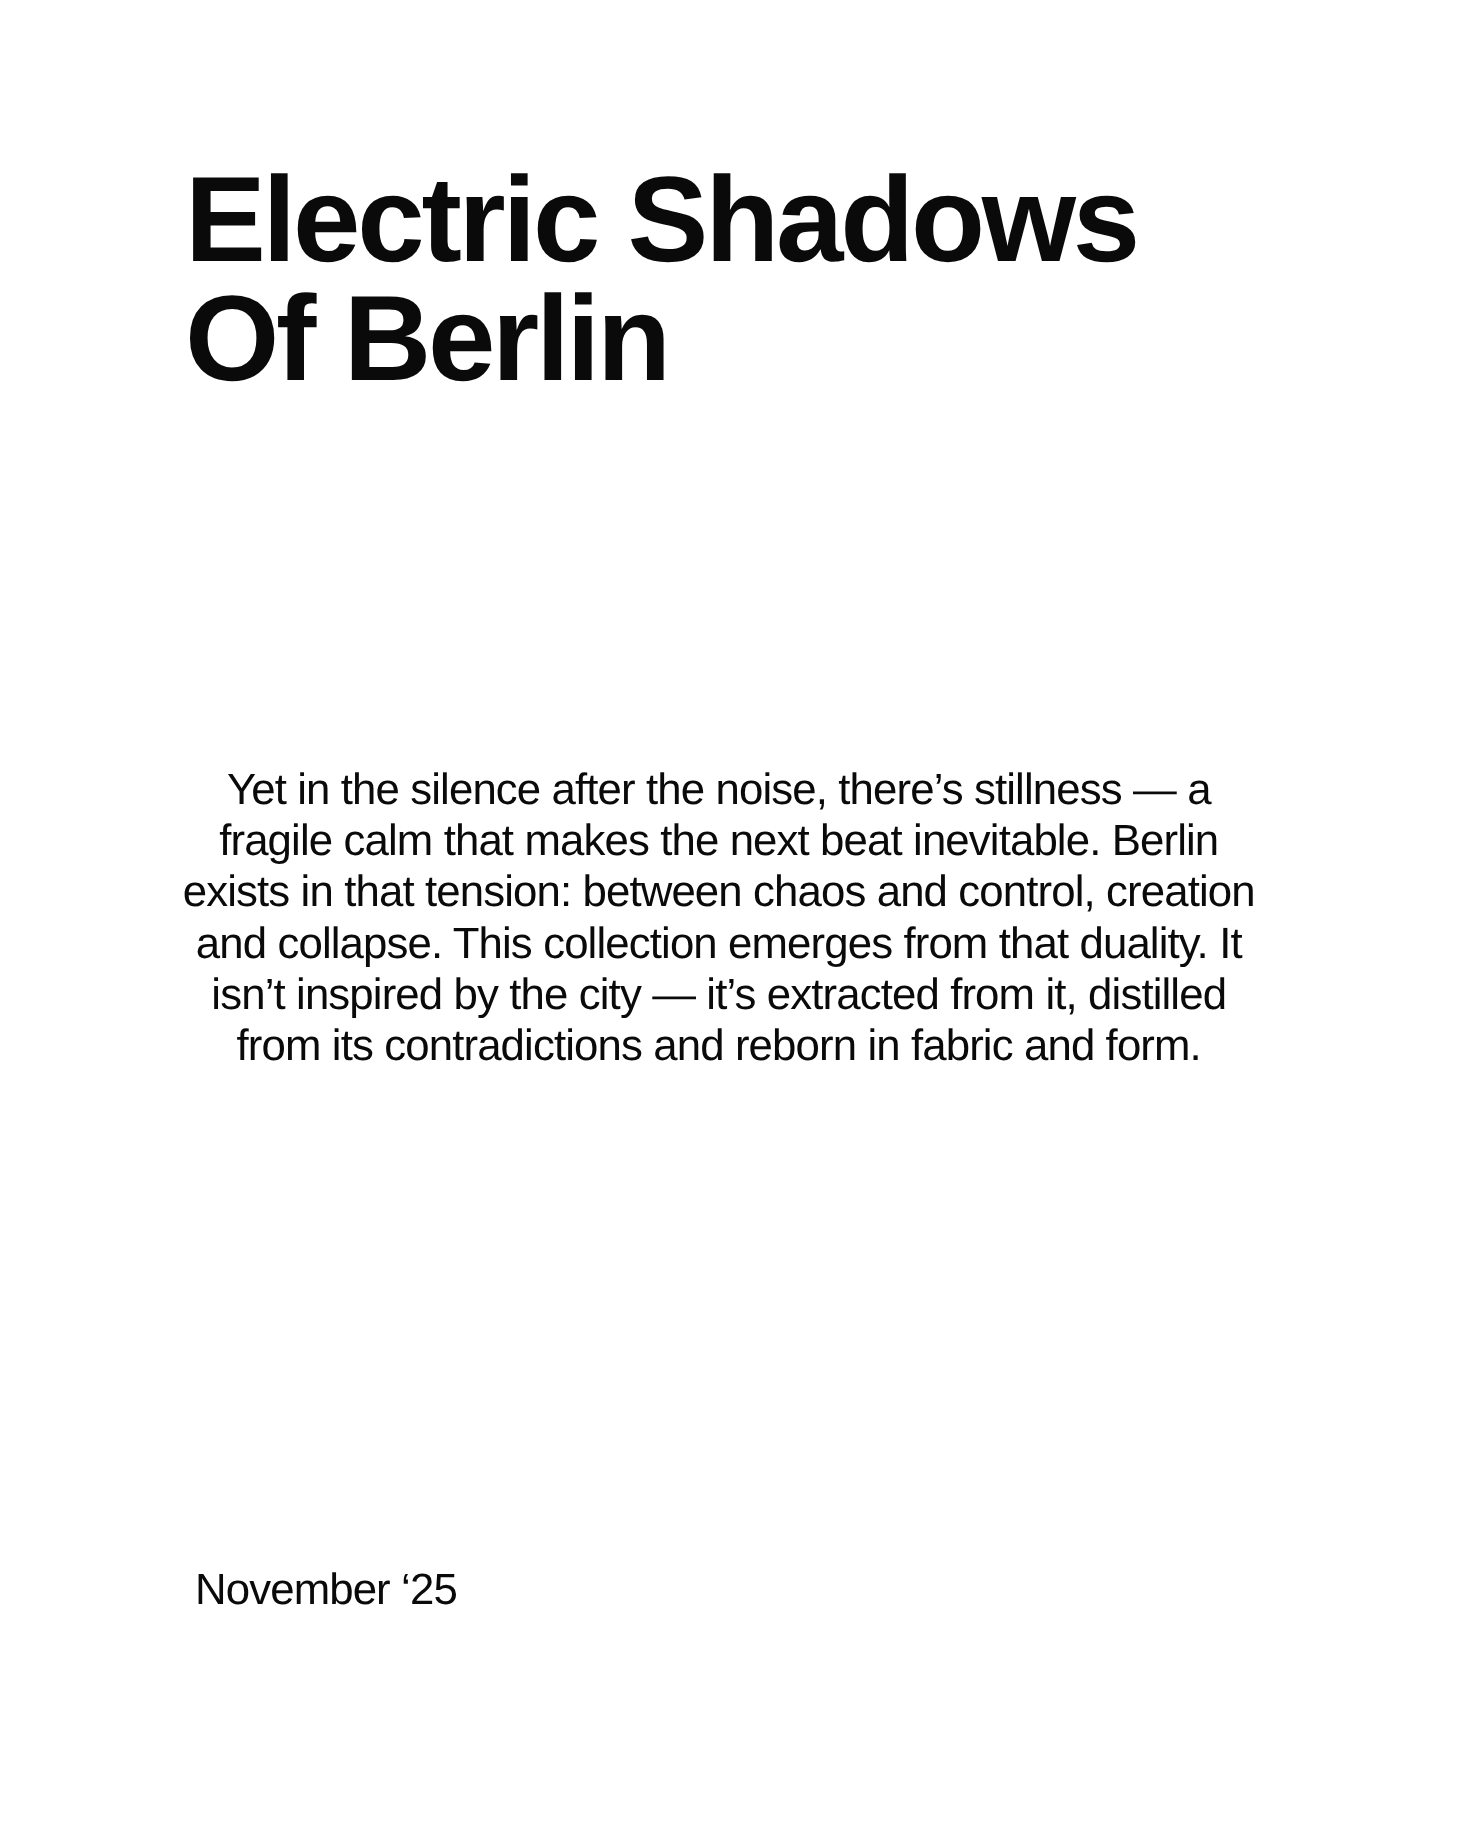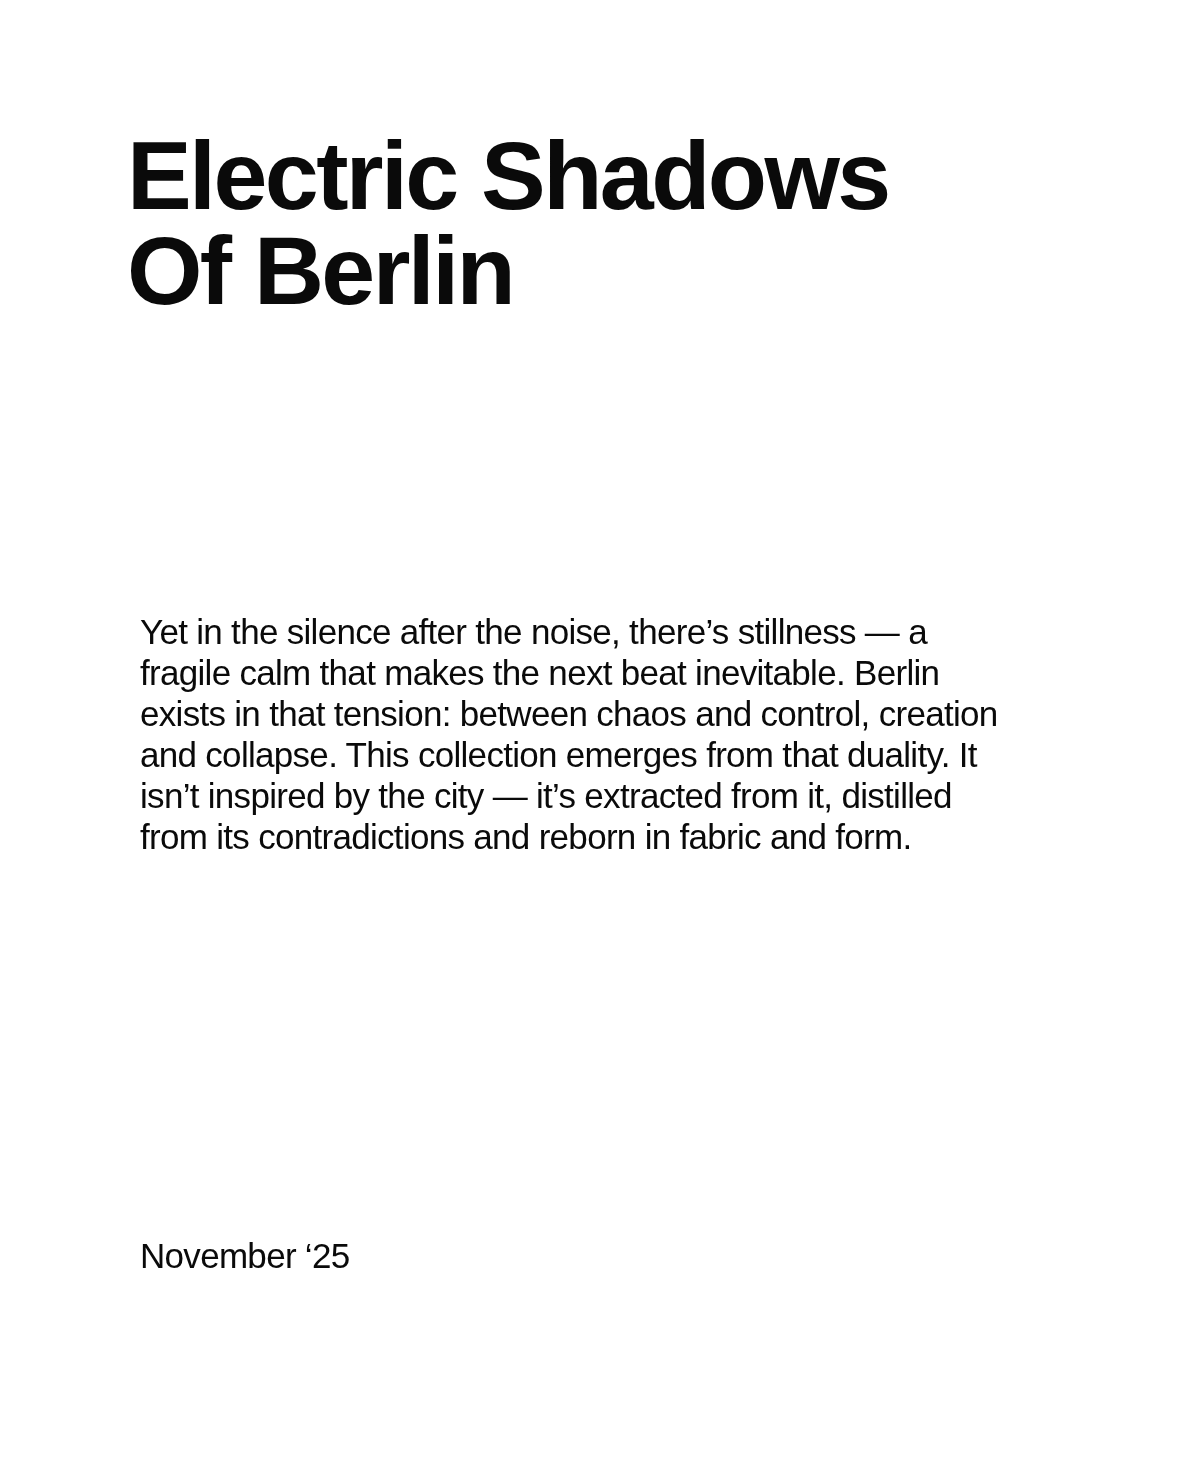--- a/index.html
+++ b/index.html
@@ -16,21 +16,21 @@
     overflow: hidden;
   }
   .page {
     position: relative;
     width: 1180px;
     height: 1460px;
     box-sizing: border-box;
   }
   .title-block {
     position: absolute;
-    left: 127px;
+    left: 148px;
     top: 128px;
     width: 860px;
   }
   .title {
     font-size: 97px;
     line-height: 0.98;
     font-weight: 700;
     letter-spacing: -2.6px;
     margin: 0;
     white-space: pre-line;
@@ -41,33 +41,34 @@
     top: 612px;
     width: 870px;
   }
   .body-text {
     font-size: 35px;
     line-height: 1.17;
     font-weight: 400;
     letter-spacing: -0.7px;
     margin: 0;
     white-space: pre-line;
+    text-align: center;
   }
   .meta-block {
     position: absolute;
     left: 140px;
     top: 1236px;
     width: 600px;
   }
   .meta-line {
     font-size: 35px;
     line-height: 1.17;
     font-weight: 400;
     letter-spacing: -0.7px;
-    margin: 0;
+    margin: 16px;
   }
 </style>
 </head>
 <body>
 
 <div class="page">
 
   <div class="title-block">
     <h1 class="title">Electric Shadows
 Of Berlin</h1>

